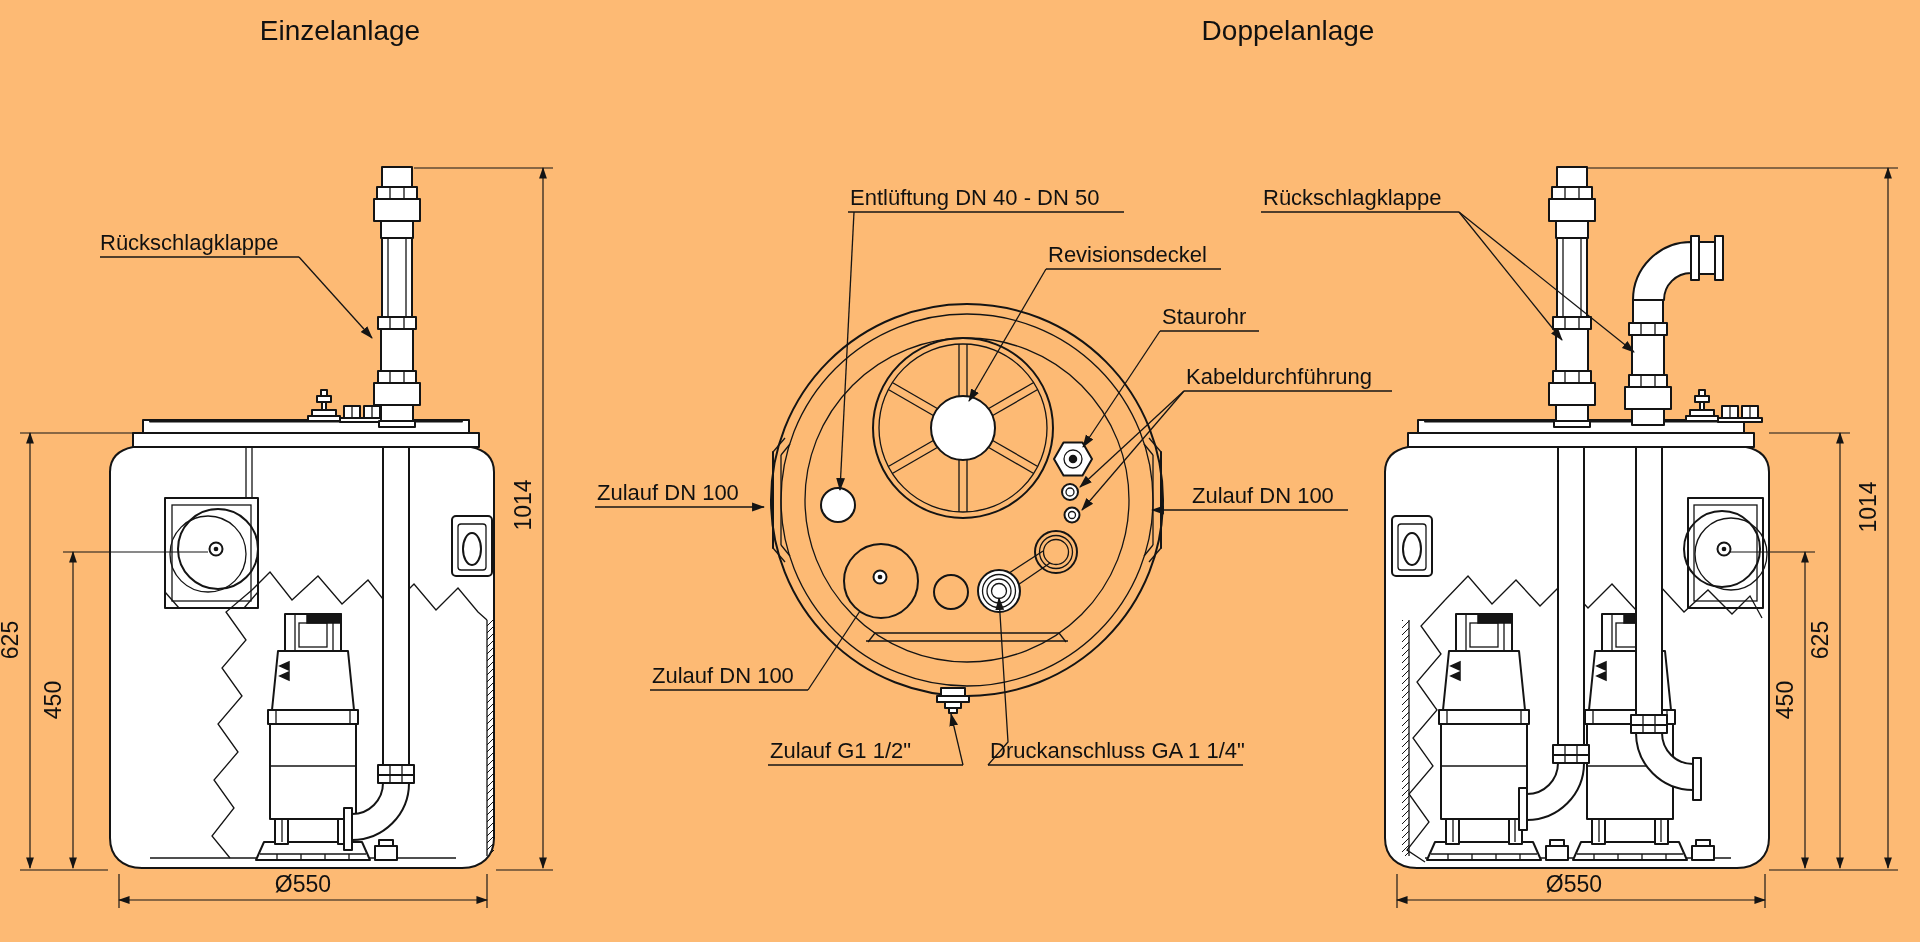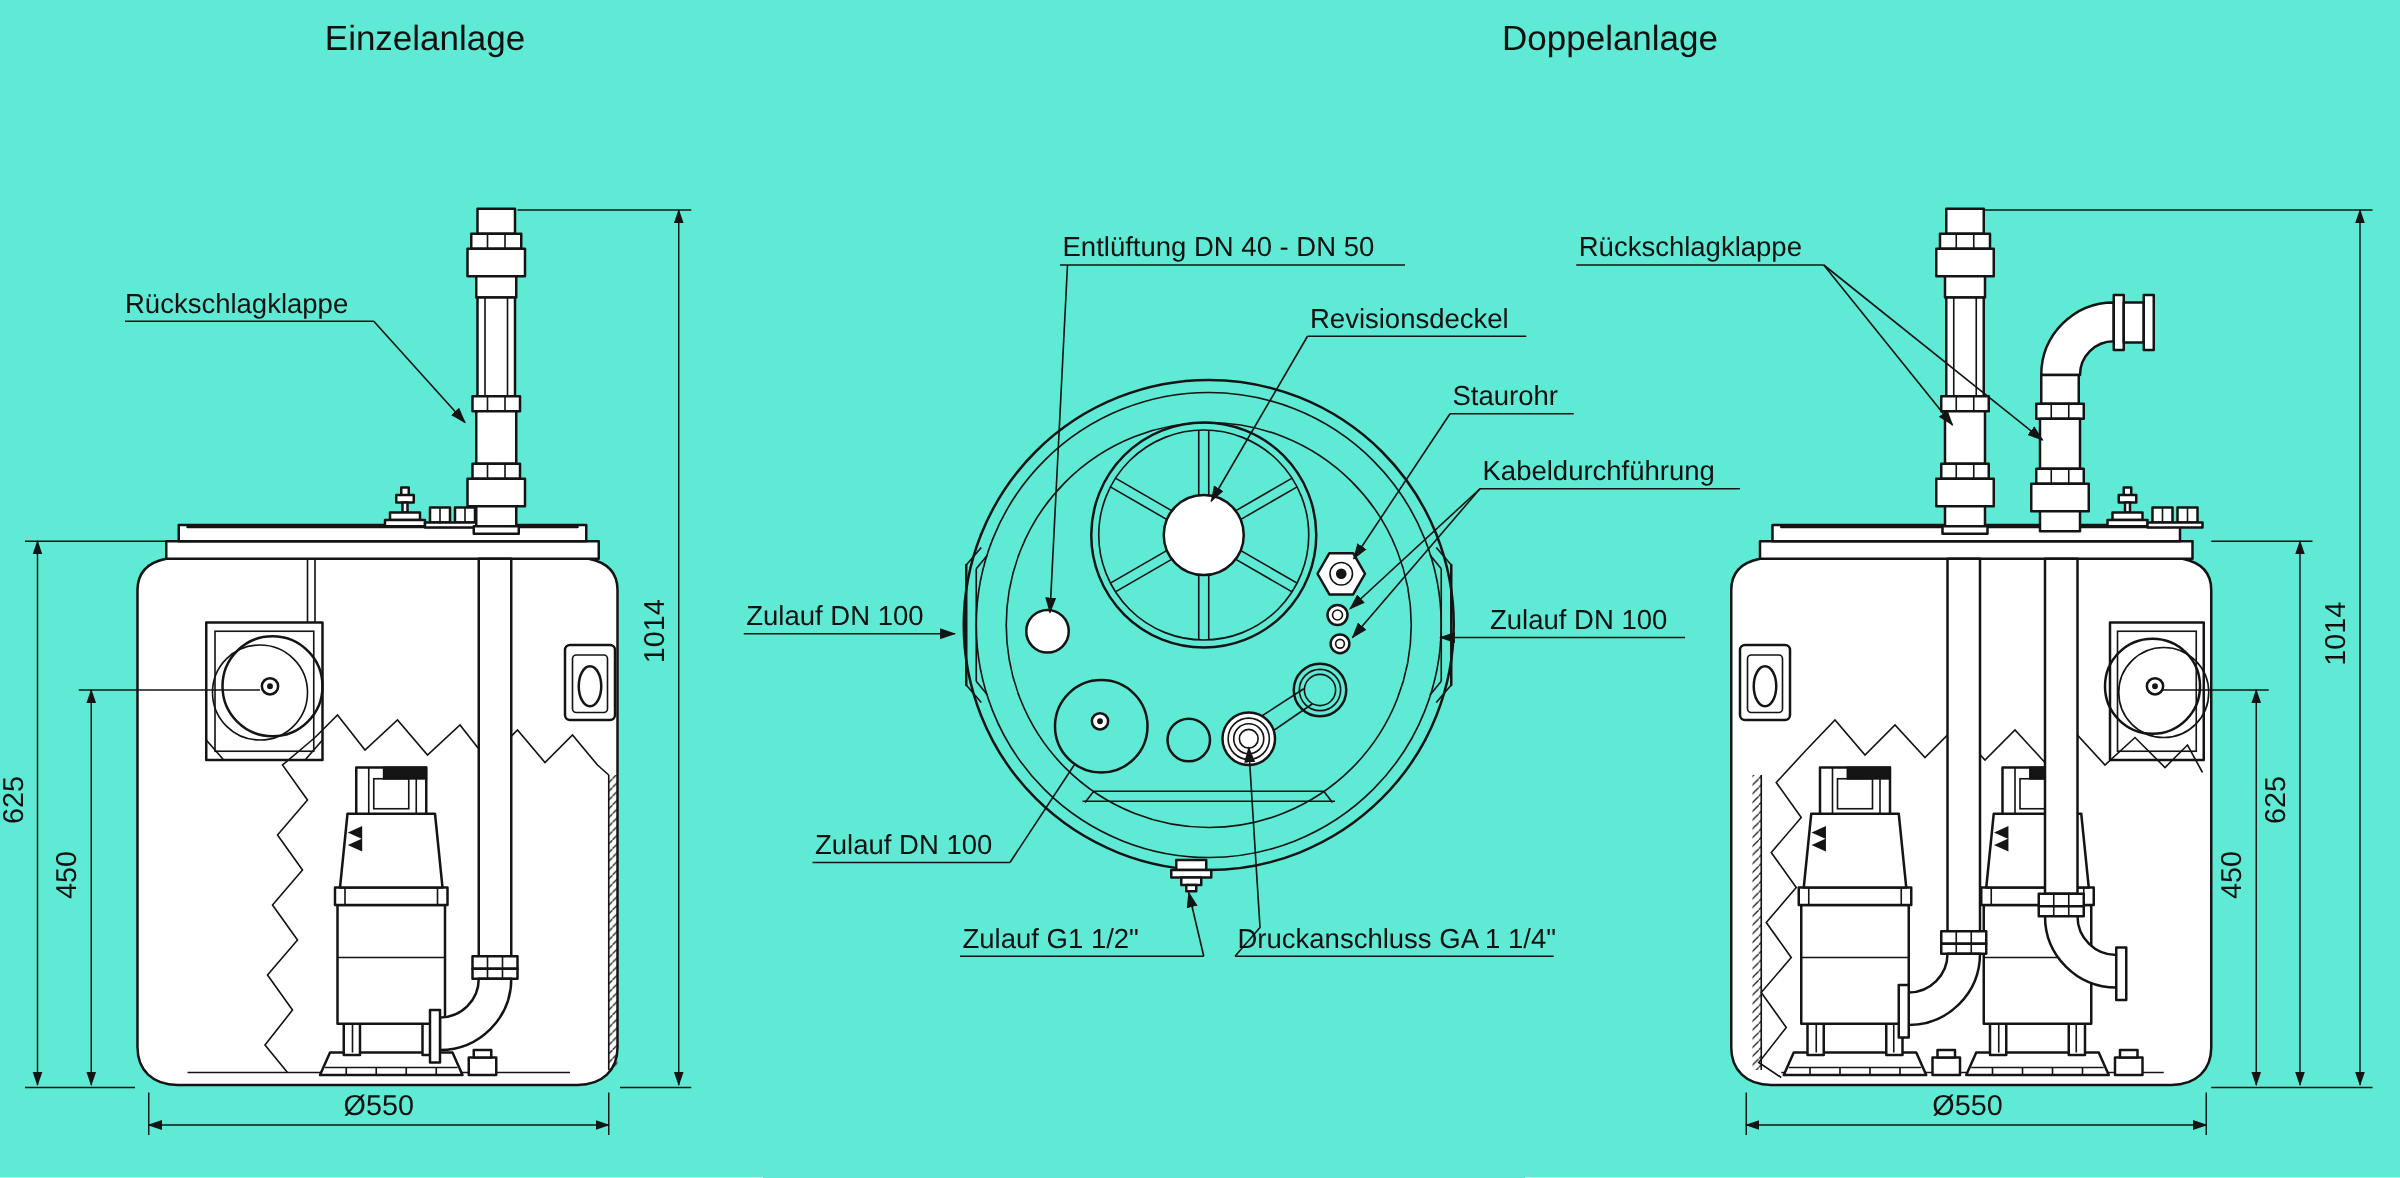--- a/index.html
+++ b/index.html
@@ -1,16 +1,16 @@
 <!DOCTYPE html>
 <html><head>
 <meta charset="utf-8">
 <style>
   html,body { margin:0; padding:0; background:#ffffff; }
-  .stage { width:1920px; height:942px; background:#5eead4; position:relative; overflow:hidden; }
+  .stage { width:1920px; height:942px; background:#fdba74; position:relative; overflow:hidden; }
   svg { display:block; }
   .ln   { stroke:#141414; fill:none; stroke-width:2; stroke-linecap:round; stroke-linejoin:round; }
   .w    { stroke:#141414; fill:#ffffff; stroke-width:2; stroke-linejoin:round; }
   .thin { stroke:#141414; fill:none; stroke-width:1.3; }
   .dim  { stroke:#141414; fill:none; stroke-width:1.15; }
   .lead { stroke:#141414; fill:none; stroke-width:1.3; }
   .blk  { fill:#151515; stroke:#141414; stroke-width:1.5; }
   .txt  { font-family:"Liberation Sans", sans-serif; font-size:22px; fill:#111; stroke:none; }
   .dtxt { font-family:"Liberation Sans", sans-serif; font-size:23px; fill:#111; stroke:none; }
   .title{ font-family:"Liberation Sans", sans-serif; font-size:28px; fill:#111; stroke:none; }

